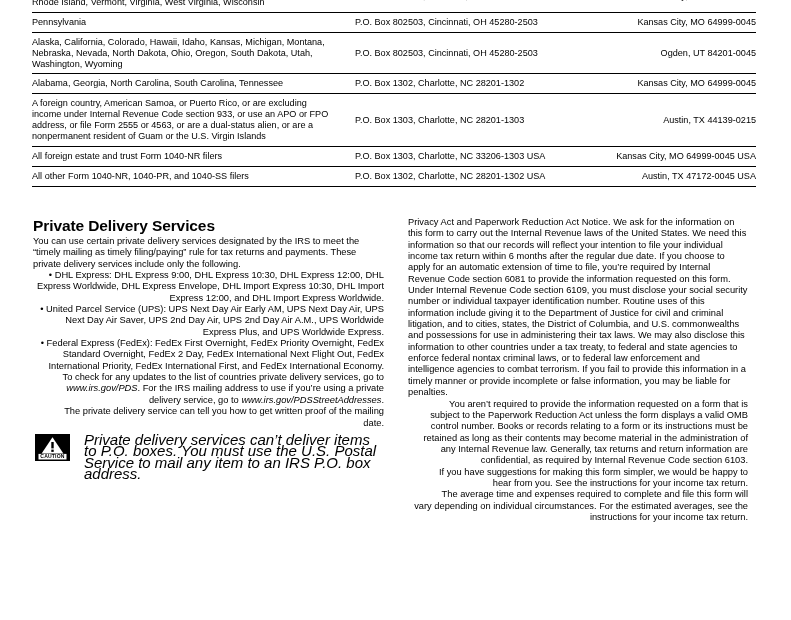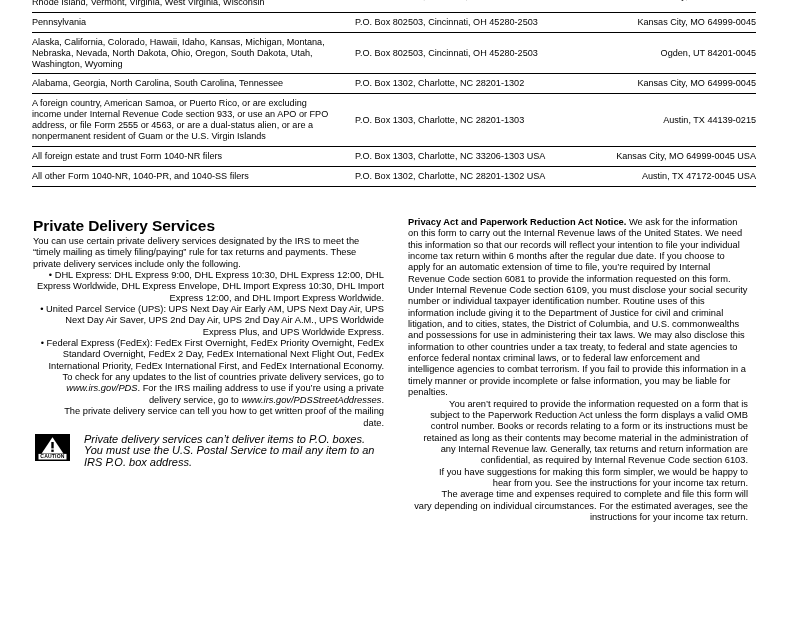--- a/index.html
+++ b/index.html
@@ -85,21 +85,21 @@
     margin-top: 0;
     text-align: right;
   }
   p.indent {
     text-indent: 15px;
   }
   .bullet-para {
     text-indent: 0;
   }
   .lead-bold {
-    font-weight: bold;
+    font-weight: normal;
   }
   .ital {
     font-style: italic;
   }
 
   
   #caution-callout {
     position: relative;
     margin-top: 5px;
     min-height: 36px;
@@ -110,21 +110,21 @@
     top: 0px;
     width: 35px;
     height: 27px;
     background: #000000;
     display: block;
   }
   #caution-icon svg { display: block; }
   #caution-text {
     margin-left: 51px;
     font-style: italic;
-    font-size: 11px;
+    font-size: 15px;
     line-height: 11.35px;
   }
 </style>
 </head>
 <body>
 
 <table id="mailing-table">
   <tbody>
     <tr>
       <td class="col-states">Minnesota, Missouri, New Hampshire, New Jersey, New York, Oklahoma, Rhode Island, Vermont, Virginia, West Virginia, Wisconsin</td>

